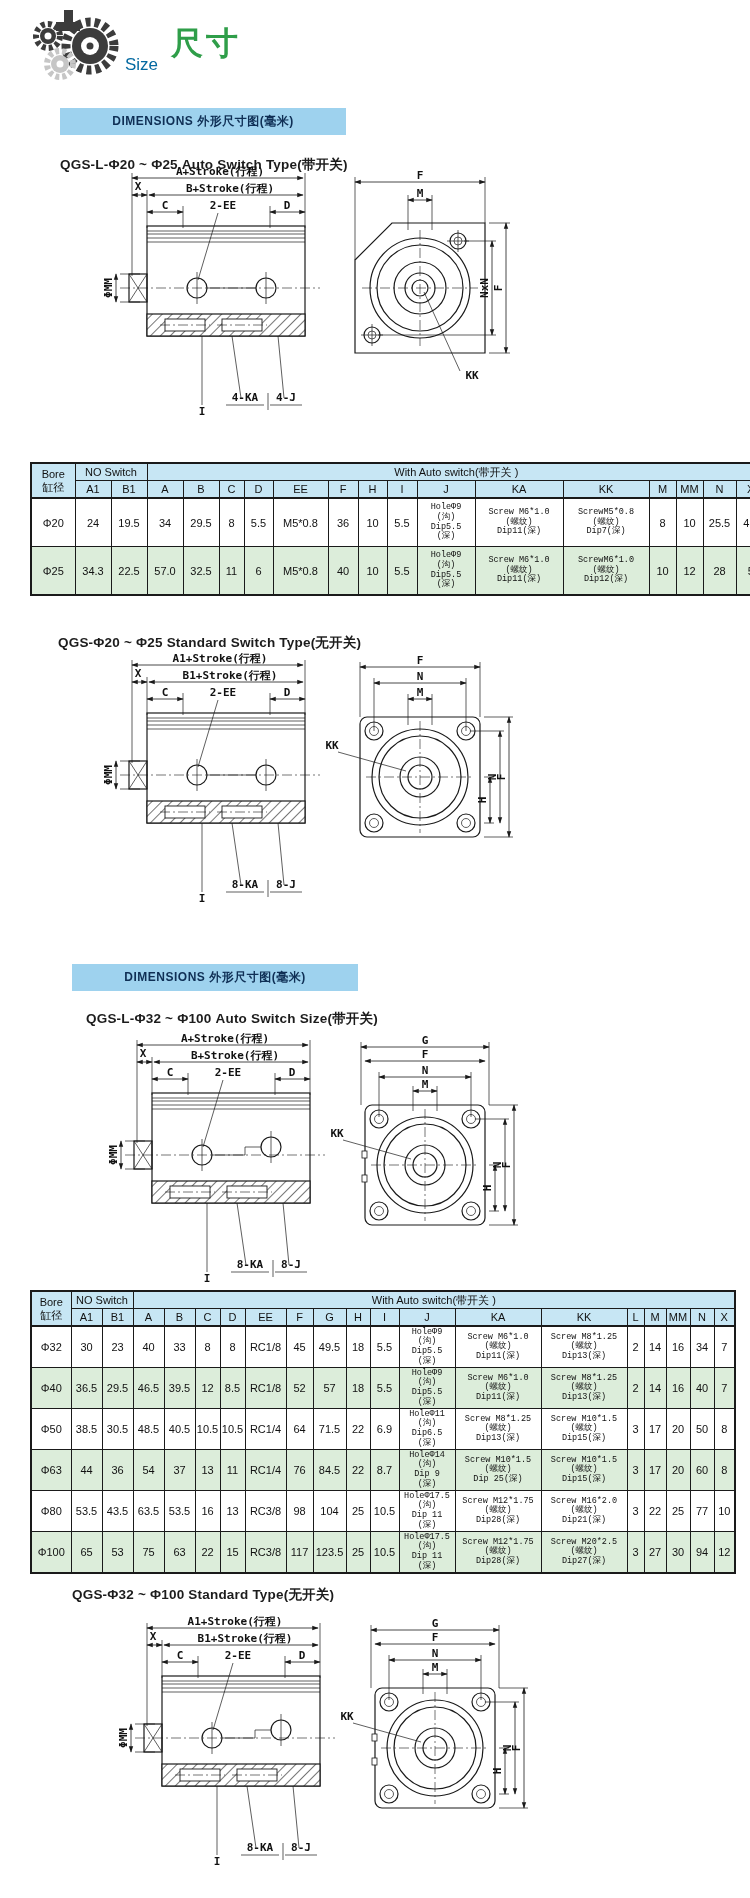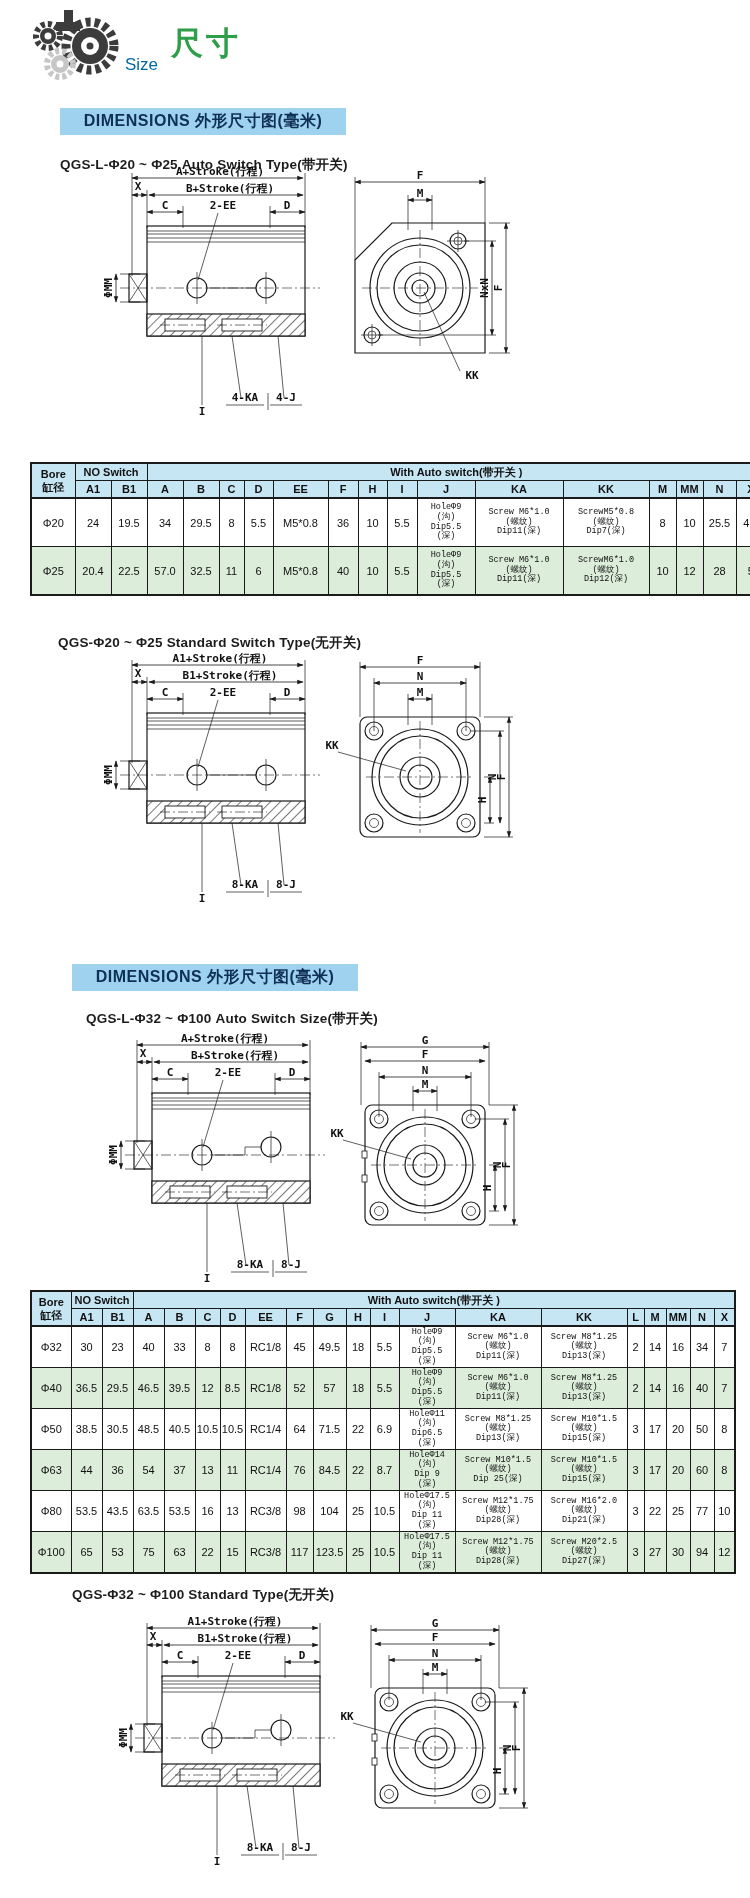--- a/index.html
+++ b/index.html
@@ -4,31 +4,31 @@
 <style>
   html,body{margin:0;padding:0;background:#fff;}
   #page{position:relative;width:750px;height:1898px;background:#ffffff;overflow:hidden;
         font-family:"Liberation Sans",sans-serif;color:#1a1a1a;}
 
   
   .title-cn{position:absolute;left:123px;top:22px;font-size:32px;font-weight:bold;
             color:#2f9e49;letter-spacing:3px;margin-left:48px;}
   .title-en{position:absolute;left:125px;top:55px;font-size:17px;color:#0369a1;}
   .sec-bar{position:absolute;width:286px;height:27px;background:#9ed2ee;color:#0f2f55;
-           font-size:16px;font-weight:bold;display:flex;align-items:center;justify-content:center;
+           font-size:12px;font-weight:bold;display:flex;align-items:center;justify-content:center;
            letter-spacing:.5px;}
   .subtitle{position:absolute;font-size:13.5px;font-weight:bold;color:#1c1c1c;letter-spacing:.2px;}
 
   
   table.dims{position:absolute;left:30px;width:690px;border-collapse:collapse;table-layout:fixed;
              border:2px solid #1a1a1a;font-family:"Liberation Sans",sans-serif;}
   table.dims th,table.dims td{border:1px solid #1a1a1a;text-align:center;vertical-align:middle;
              padding:0 1px;font-size:11px;color:#111;}
   table.dims thead{border-bottom:2px solid #1a1a1a;background:#c7e6f4;}
-  table.dims thead th{font-weight:bold;height:16px;background:#c7e6f4;}
+  table.dims thead th{font-weight:normal;height:16px;background:#c7e6f4;}
   table.dims th.bore-h{white-space:pre-line;line-height:1.15;font-size:11px;}
   table.dims tbody tr.g td{background:#dcedDC;background:#dcedda;}
   table.dims td.ml{white-space:pre-line;font-size:8.5px;line-height:1.12;font-family:Liberation Mono, monospace;}
   #table1 tbody td{height:47px;}
   #table2 tbody td{height:40px;}
 
   
   svg.draw{position:absolute;overflow:visible;}
   svg .s{stroke:#1a1a1a;stroke-width:1.2;fill:none;}
   svg .t{stroke:#1a1a1a;stroke-width:.7;fill:none;}
@@ -235,21 +235,21 @@
           <td class="ml">ScrewM5*0.8
 (螺纹)
 Dip7(深)</td>
           <td>8</td>
           <td>10</td>
           <td>25.5</td>
           <td>4.5</td>
         </tr>
         <tr class="g">
           <td>Φ25</td>
-          <td>20.4</td>
+          <td>34.3</td>
           <td>22.5</td>
           <td>57.0</td>
           <td>32.5</td>
           <td>11</td>
           <td>6</td>
           <td>M5*0.8</td>
           <td>40</td>
           <td>10</td>
           <td>5.5</td>
           <td class="ml">HoleΦ9

